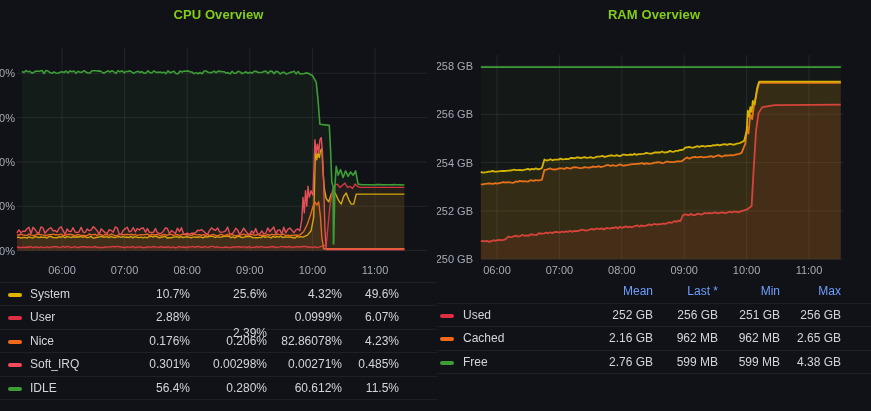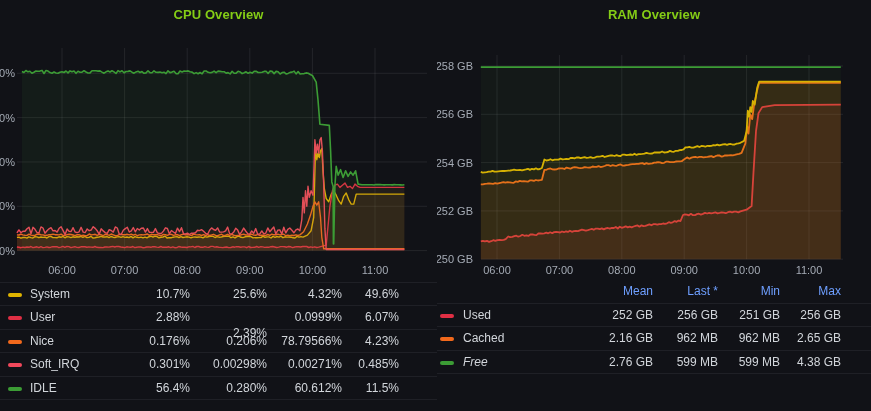--- a/index.html
+++ b/index.html
@@ -87,21 +87,21 @@
           <span class="cell" style="left: 110px; width: 80px;">2.88%</span>
           <span class="cell" style="left: 197px; width: 70px; margin-top: 16px;">2.39%</span>
           <span class="cell" style="left: 262px; width: 80px;">0.0999%</span>
           <span class="cell" style="left: 329px; width: 70px;">6.07%</span>
         </div>
         <div class="legend-row">
           <span class="swatch" style="left: 8px; background: rgb(242, 105, 28);"></span>
           <span class="series-label" style="left: 30px;">Nice</span>
           <span class="cell" style="left: 110px; width: 80px;">0.176%</span>
           <span class="cell" style="left: 197px; width: 70px;">0.206%</span>
-          <span class="cell" style="left: 262px; width: 80px;">78.79566%</span>
+          <span class="cell" style="left: 262px; width: 80px;">82.86078%</span>
           <span class="cell" style="left: 329px; width: 70px;">4.23%</span>
         </div>
         <div class="legend-row">
           <span class="swatch" style="left: 8px; background: rgb(242, 73, 92);"></span>
           <span class="series-label" style="left: 30px;">Soft_IRQ</span>
           <span class="cell" style="left: 110px; width: 80px;">0.301%</span>
           <span class="cell" style="left: 197px; width: 70px;">0.00298%</span>
           <span class="cell" style="left: 262px; width: 80px;">0.00271%</span>
           <span class="cell" style="left: 329px; width: 70px;">0.485%</span>
         </div>
@@ -176,21 +176,21 @@
         <div class="legend-row">
           <span class="swatch" style="left: 3px; background: rgb(242, 105, 28);"></span>
           <span class="series-label" style="left: 26px;">Cached</span>
           <span class="cell" style="left: 146px; width: 70px;">2.16 GB</span>
           <span class="cell" style="left: 211px; width: 70px;">962 MB</span>
           <span class="cell" style="left: 273px; width: 70px;">962 MB</span>
           <span class="cell" style="left: 334px; width: 70px;">2.65 GB</span>
         </div>
         <div class="legend-row">
           <span class="swatch" style="left: 3px; background: rgb(60, 156, 53);"></span>
-          <span class="series-label" style="left: 26px; font-style: italic;">Free</span>
+          <span class="series-label" style="left: 26px;">Free</span>
           <span class="cell" style="left: 146px; width: 70px;">2.76 GB</span>
           <span class="cell" style="left: 211px; width: 70px;">599 MB</span>
           <span class="cell" style="left: 273px; width: 70px;">599 MB</span>
           <span class="cell" style="left: 334px; width: 70px;">4.38 GB</span>
         </div>
         <div class="legend-end"></div>
       </div>
   </div>
 
 </div>

